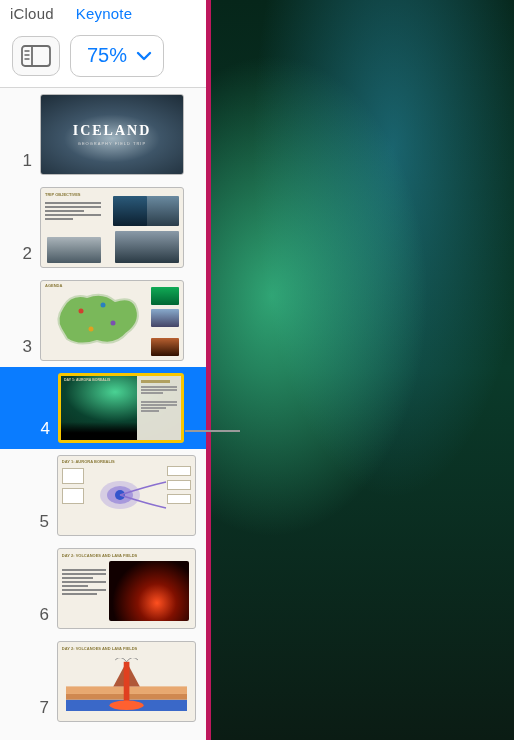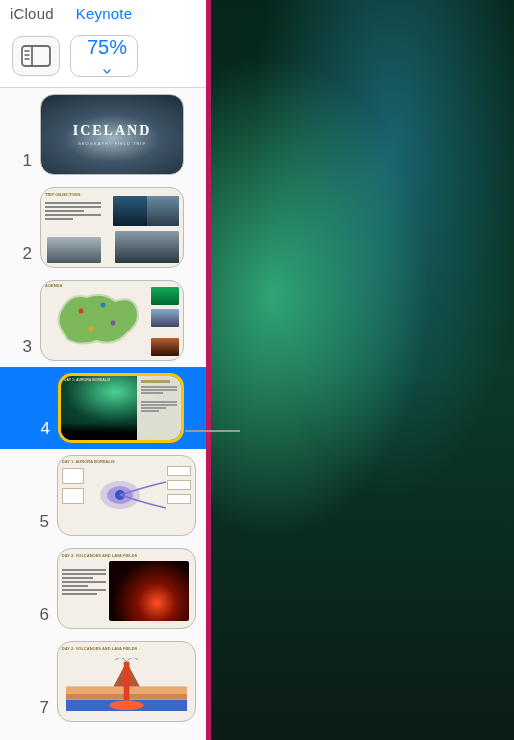--- a/index.html
+++ b/index.html
@@ -5,27 +5,27 @@
   * { box-sizing: border-box; margin: 0; padding: 0; }
   html, body { width: 514px; height: 740px; font-family: -apple-system, "Helvetica Neue", Arial, sans-serif; overflow: hidden; background:#fff; }
   .root { display:flex; width:514px; height:740px; position:relative; }
   .sidebar { width:211px; height:100%; border-right:5px solid #be185d; background:#fff; display:flex; flex-direction:column;justify-content:flex-end; }
   .titlebar { height:24px; display:flex; align-items:flex-end; padding:0 10px 2px 10px; font-size:15px; font-weight:500; letter-spacing:0.2px; }
   .titlebar .icloud { color:#555; }
   .titlebar .keynote { color:#0a7cff; margin-left:22px; }
   .toolbar { height:64px; border-bottom:1px solid #d6d6d6; display:flex; align-items:center; padding:0 12px; gap:10px; }
   .view-btn { width:48px; height:40px; border:1px solid #c8c8c8; border-radius:10px; background:#f9f9f9; display:flex; align-items:center; justify-content:center; cursor:pointer; }
   .view-btn svg { width:30px; height:24px; }
-  .zoom-btn { height:42px; border:1px solid #c8c8c8; border-radius:10px; background:#fff; display:flex; align-items:center; justify-content:center; cursor:pointer; padding:0 10px 0 16px; gap:8px; font-size:20px; color:#0a7cff; font-weight:500;flex-direction:column; }
+  .zoom-btn { height:42px; border:1px solid #c8c8c8; border-radius:10px; background:#fff; display:flex; align-items:center; justify-content:center; cursor:pointer; padding:0 10px 0 16px; gap:8px; font-size:20px; color:#0a7cff; font-weight:500; }
   .zoom-btn svg { width:18px; height:18px; }
   .slide-list { flex:1; overflow:hidden; background:#fafafa; }
   .slide-row { display:flex; align-items:flex-end; padding:6px 10px 6px 0; position:relative; }
   .slide-row .gutter { width:40px; display:flex; align-items:center; justify-content:flex-end; padding-right:6px; height:100%; position:relative; }
   .slide-row .num { font-size:17px; color:#555; position:absolute; bottom:4px; right:8px; }
-  .thumb { width:144px; height:81px; border:1px solid #bbb; border-radius:14px; background:#eee; overflow:hidden; position:relative; cursor:pointer; }
+  .thumb { width:144px; height:81px; border:1px solid #bbb; border-radius:3px; background:#eee; overflow:hidden; position:relative; cursor:pointer; }
   .slide-row.selected { background:#0a7cff; }
   .slide-row.selected .num { color:#fff; }
   .slide-row.selected .thumb { border:3px solid #f7c600; }
   .disclosure { position:absolute; left:6px; top:30px; cursor:pointer; }
   .disclosure svg { width:14px; height:14px; }
 
   
   .canvas { flex:1; height:100%; background:#0a2b1c; position:relative; overflow:hidden; }
   .aurora-bg { position:absolute; inset:0; background:
       radial-gradient(ellipse 260px 400px at 20% 40%, rgba(80,255,180,0.55) 0%, rgba(10,60,40,0) 60%),

